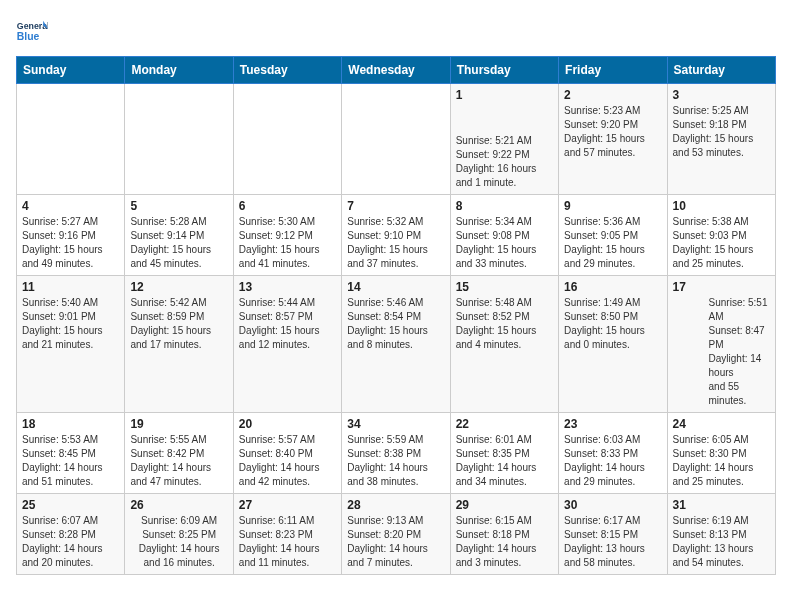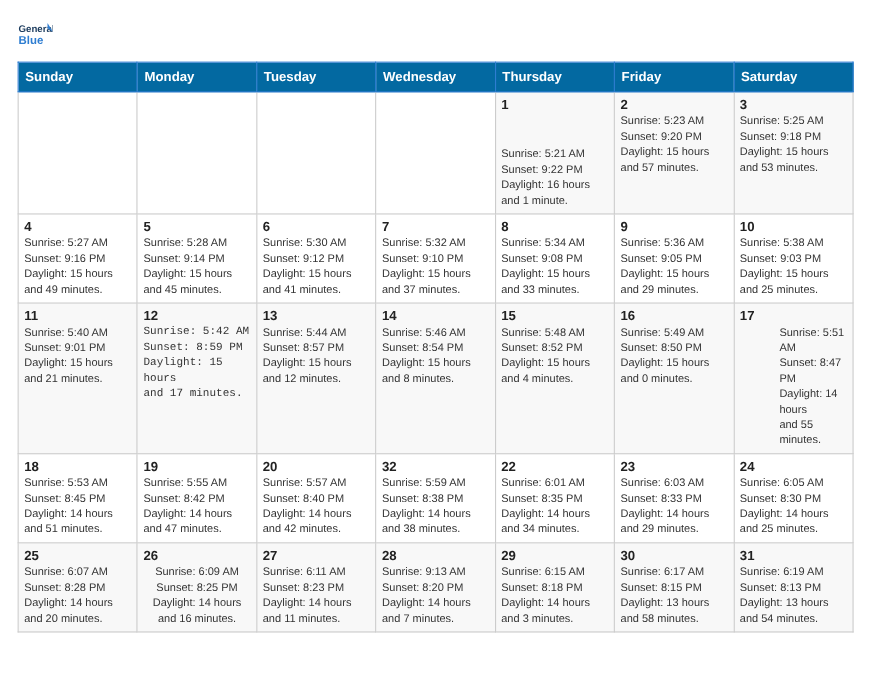--- a/index.html
+++ b/index.html
@@ -189,21 +189,21 @@
       <tr>
         <td>
           <div class="day-number">11</div>
           <div class="day-info" style="white-space: pre-line;">Sunrise: 5:40 AM
 Sunset: 9:01 PM
 Daylight: 15 hours
 and 21 minutes.</div>
         </td>
         <td>
           <div class="day-number">12</div>
-          <div class="day-info" style="white-space: pre-line; font-family: Liberation Mono, monospace;">Sunrise: 5:42 AM
+          <div class="day-info" style="white-space: pre-line;">Sunrise: 5:42 AM
 Sunset: 8:59 PM
 Daylight: 15 hours
 and 17 minutes.</div>
         </td>
         <td>
           <div class="day-number">13</div>
           <div class="day-info" style="white-space: pre-line;">Sunrise: 5:44 AM
 Sunset: 8:57 PM
 Daylight: 15 hours
 and 12 minutes.</div>
@@ -217,21 +217,21 @@
         </td>
         <td>
           <div class="day-number">15</div>
           <div class="day-info" style="white-space: pre-line;">Sunrise: 5:48 AM
 Sunset: 8:52 PM
 Daylight: 15 hours
 and 4 minutes.</div>
         </td>
         <td>
           <div class="day-number">16</div>
-          <div class="day-info" style="white-space: pre-line;">Sunrise: 5:49 AM
+          <div class="day-info" style="white-space: pre-line;">Sunrise: 1:49 AM
 Sunset: 8:50 PM
 Daylight: 15 hours
 and 0 minutes.</div>
         </td>
         <td>
           <div class="day-number">17</div>
           <div class="day-info" style="white-space: pre-line; margin-left: 36px;">Sunrise: 5:51 AM
 Sunset: 8:47 PM
 Daylight: 14 hours
 and 55 minutes.</div>
@@ -253,21 +253,21 @@
 and 47 minutes.</div>
         </td>
         <td>
           <div class="day-number">20</div>
           <div class="day-info" style="white-space: pre-line;">Sunrise: 5:57 AM
 Sunset: 8:40 PM
 Daylight: 14 hours
 and 42 minutes.</div>
         </td>
         <td>
-          <div class="day-number">32</div>
+          <div class="day-number">34</div>
           <div class="day-info" style="white-space: pre-line;">Sunrise: 5:59 AM
 Sunset: 8:38 PM
 Daylight: 14 hours
 and 38 minutes.</div>
         </td>
         <td>
           <div class="day-number">22</div>
           <div class="day-info" style="white-space: pre-line;">Sunrise: 6:01 AM
 Sunset: 8:35 PM
 Daylight: 14 hours

